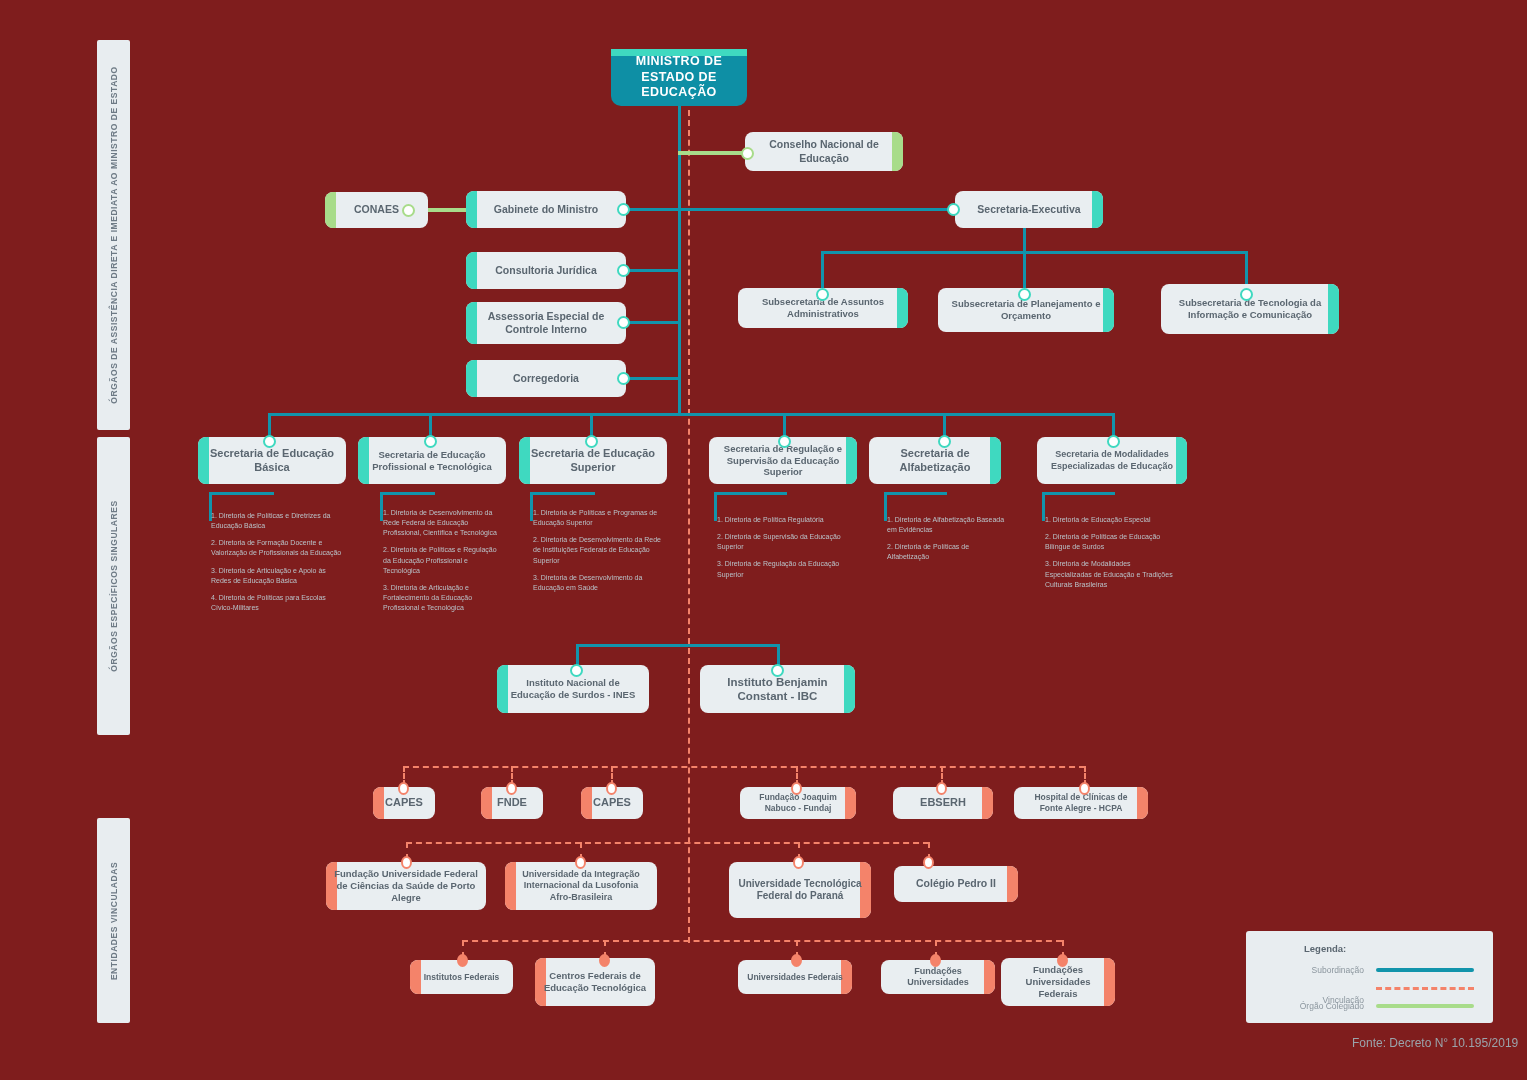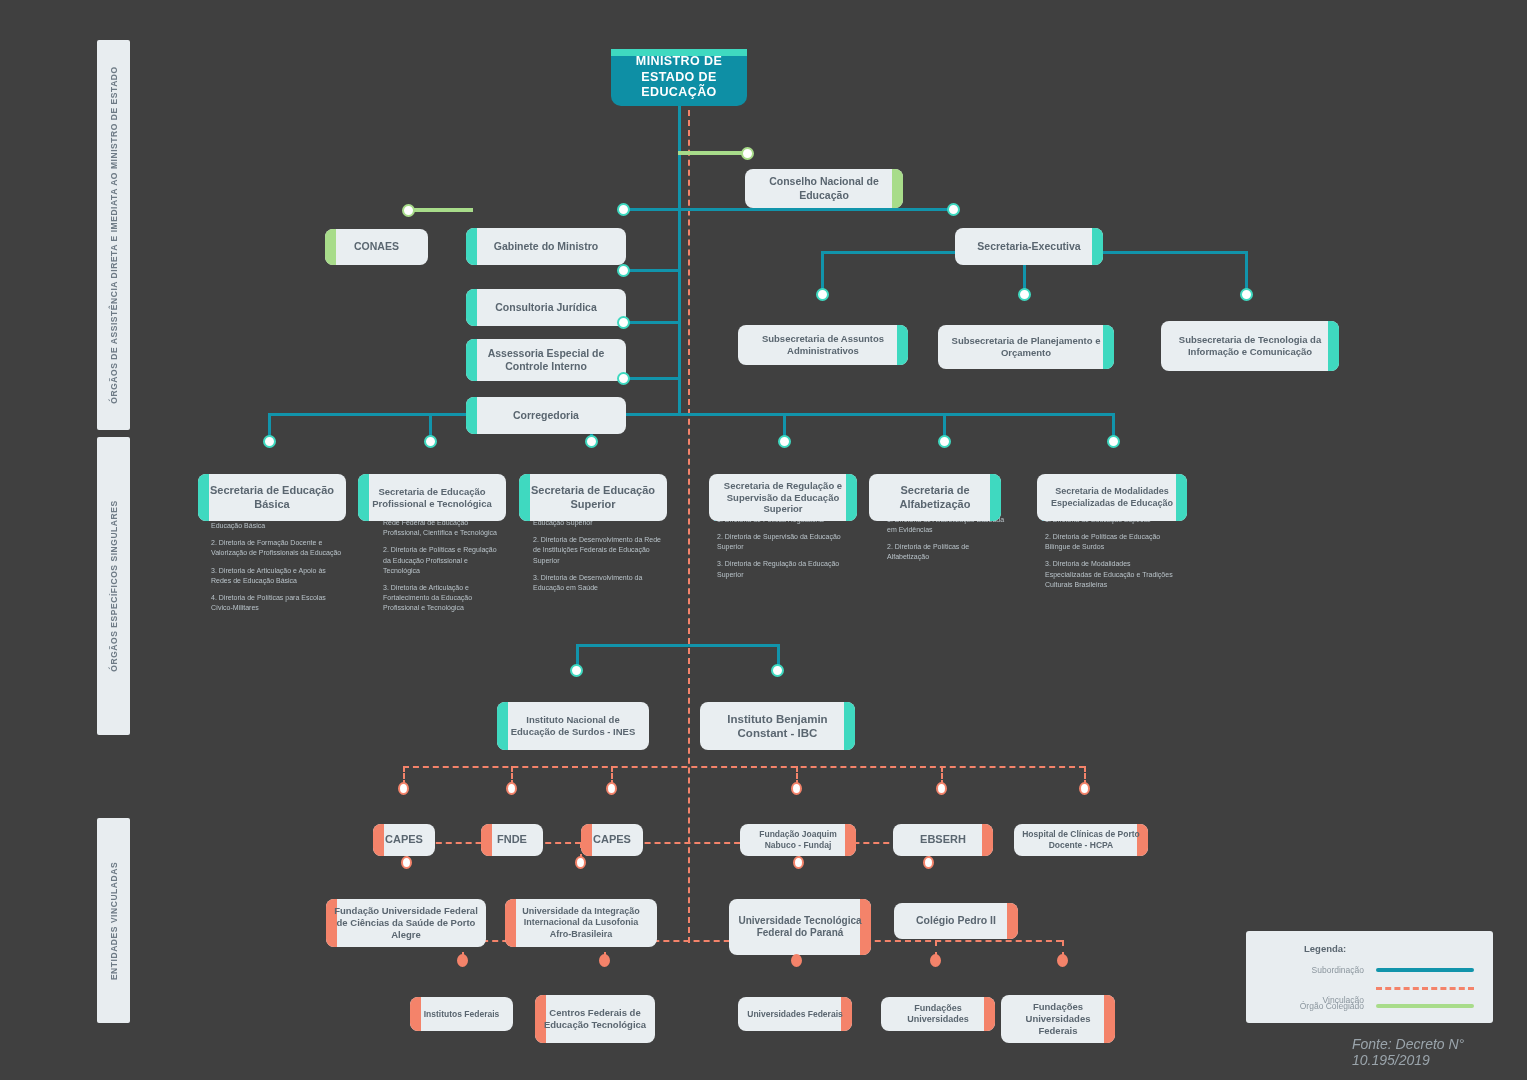--- a/index.html
+++ b/index.html
@@ -1,17 +1,17 @@
 <!DOCTYPE html>
 <html><head>
 <meta charset="utf-8">
 <style>
   html,body{margin:0;padding:0;background:#ffffff;}
   body{font-family:"Liberation Sans","DejaVu Sans",sans-serif;}
-  #stage{position:relative;width:1527px;height:1080px;background:#404040;overflow:hidden;}
+  #stage{position:relative;width:1527px;height:1080px;background:#7f1d1d;overflow:hidden;}
 
   
   .band{position:absolute;background:#e8edf0;width:33px;border-radius:2px;}
   .band span{
     position:absolute;left:50%;top:50%;
     transform:translate(-50%,-50%) rotate(-90deg);
     white-space:nowrap;font-size:8.5px;letter-spacing:.55px;
     color:#6d7a85;font-weight:600;
   }
 
@@ -27,21 +27,21 @@
 
   .knob{position:absolute;width:13px;height:13px;border-radius:50%;
         background:#fff;border:2.2px solid #3fd9c0;box-sizing:border-box;z-index:6;}
   .knob.grnk{border-color:#a8dc8a;}
   .knob.redk{border-color:#f4836a;width:11px;height:13px;border-radius:50%;}
   .knob.redfill{background:#f4836a;border-color:#f4836a;}
 
   
   .box{position:absolute;background:#e9eef1;border-radius:8px;box-sizing:border-box;
        display:flex;align-items:center;justify-content:center;text-align:center;
-       color:#5a6670;font-weight:700;line-height:1.25;padding:4px 8px;z-index:4;margin-top:37px;}
+       color:#5a6670;font-weight:700;line-height:1.25;padding:4px 8px;z-index:4;}
   .box .acc{position:absolute;top:0;bottom:0;width:11px;background:#3fd9c0;}
   .box .acc.l{left:0;border-radius:8px 0 0 8px;}
   .box .acc.r{right:0;border-radius:0 8px 8px 0;}
   .box .acc.red{background:#f4836a;}
   .box .acc.grn{background:#a8dc8a;}
   .box .txt{position:relative;z-index:2;}
 
   
   .minister{position:absolute;background:#0e8fa5;border-radius:0 0 10px 10px;
     color:#fff;font-weight:700;font-size:12.5px;letter-spacing:.4px;line-height:1.25;
@@ -52,21 +52,21 @@
   .detail{position:absolute;font-size:7px;color:#b9c3c9;line-height:1.45;font-weight:400;z-index:3;}
   .detail p{margin:0 0 7px 0;}
   .stub{position:absolute;border-left:3px solid #1194ab;border-top:3px solid #1194ab;
         border-radius:0;z-index:3;}
 
   
   .legend{position:absolute;background:#e8edf0;border-radius:3px;}
   .legend .ttl{position:absolute;font-size:9.5px;font-weight:700;color:#5a6670;}
   .legend .lbl{position:absolute;font-size:8.5px;color:#8b969e;text-align:right;}
   .legend .swatch{position:absolute;height:4px;border-radius:2px;}
-  .fonte{position:absolute;font-size:14px;color:#9aa4ab;font-style:italic;}
+  .fonte{position:absolute;font-size:12px;color:#9aa4ab;}
 </style>
 </head>
 <body>
 
 <div id="stage">
 
   <div class="band" style="left:97px;top:40px;height:390px;">
     <span>ÓRGÃOS DE ASSISTÊNCIA DIRETA E IMEDIATA AO MINISTRO DE ESTADO</span>
   </div>
   <div class="band" style="left:97px;top:437px;height:298px;">
@@ -277,21 +277,21 @@
   <div class="box" style="left:740px;top:787px;width:116px;height:32px;font-size:8.5px;">
     <div class="acc r red"></div>
     <div class="txt">Fundação Joaquim Nabuco - Fundaj</div>
   </div>
   <div class="box" style="left:893px;top:787px;width:100px;height:32px;font-size:11px;">
     <div class="acc r red"></div>
     <div class="txt">EBSERH</div>
   </div>
   <div class="box" style="left:1014px;top:787px;width:134px;height:32px;font-size:8.5px;">
     <div class="acc r red"></div>
-    <div class="txt">Hospital de Clínicas de Porto Docente - HCPA</div>
+    <div class="txt">Hospital de Clínicas de Fonte Alegre - HCPA</div>
   </div>
 
   <div class="dash h" style="left:406px;top:842px;width:523px;"></div>
   <div class="dash v" style="left:406px;top:842px;height:18px;"></div>
   <div class="dash v" style="left:580px;top:842px;height:18px;"></div>
   <div class="dash v" style="left:798px;top:842px;height:18px;"></div>
   <div class="dash v" style="left:928px;top:842px;height:18px;"></div>
 
   <div class="knob redk" style="left:401px;top:856px;"></div>
   <div class="knob redk" style="left:575px;top:856px;"></div>

